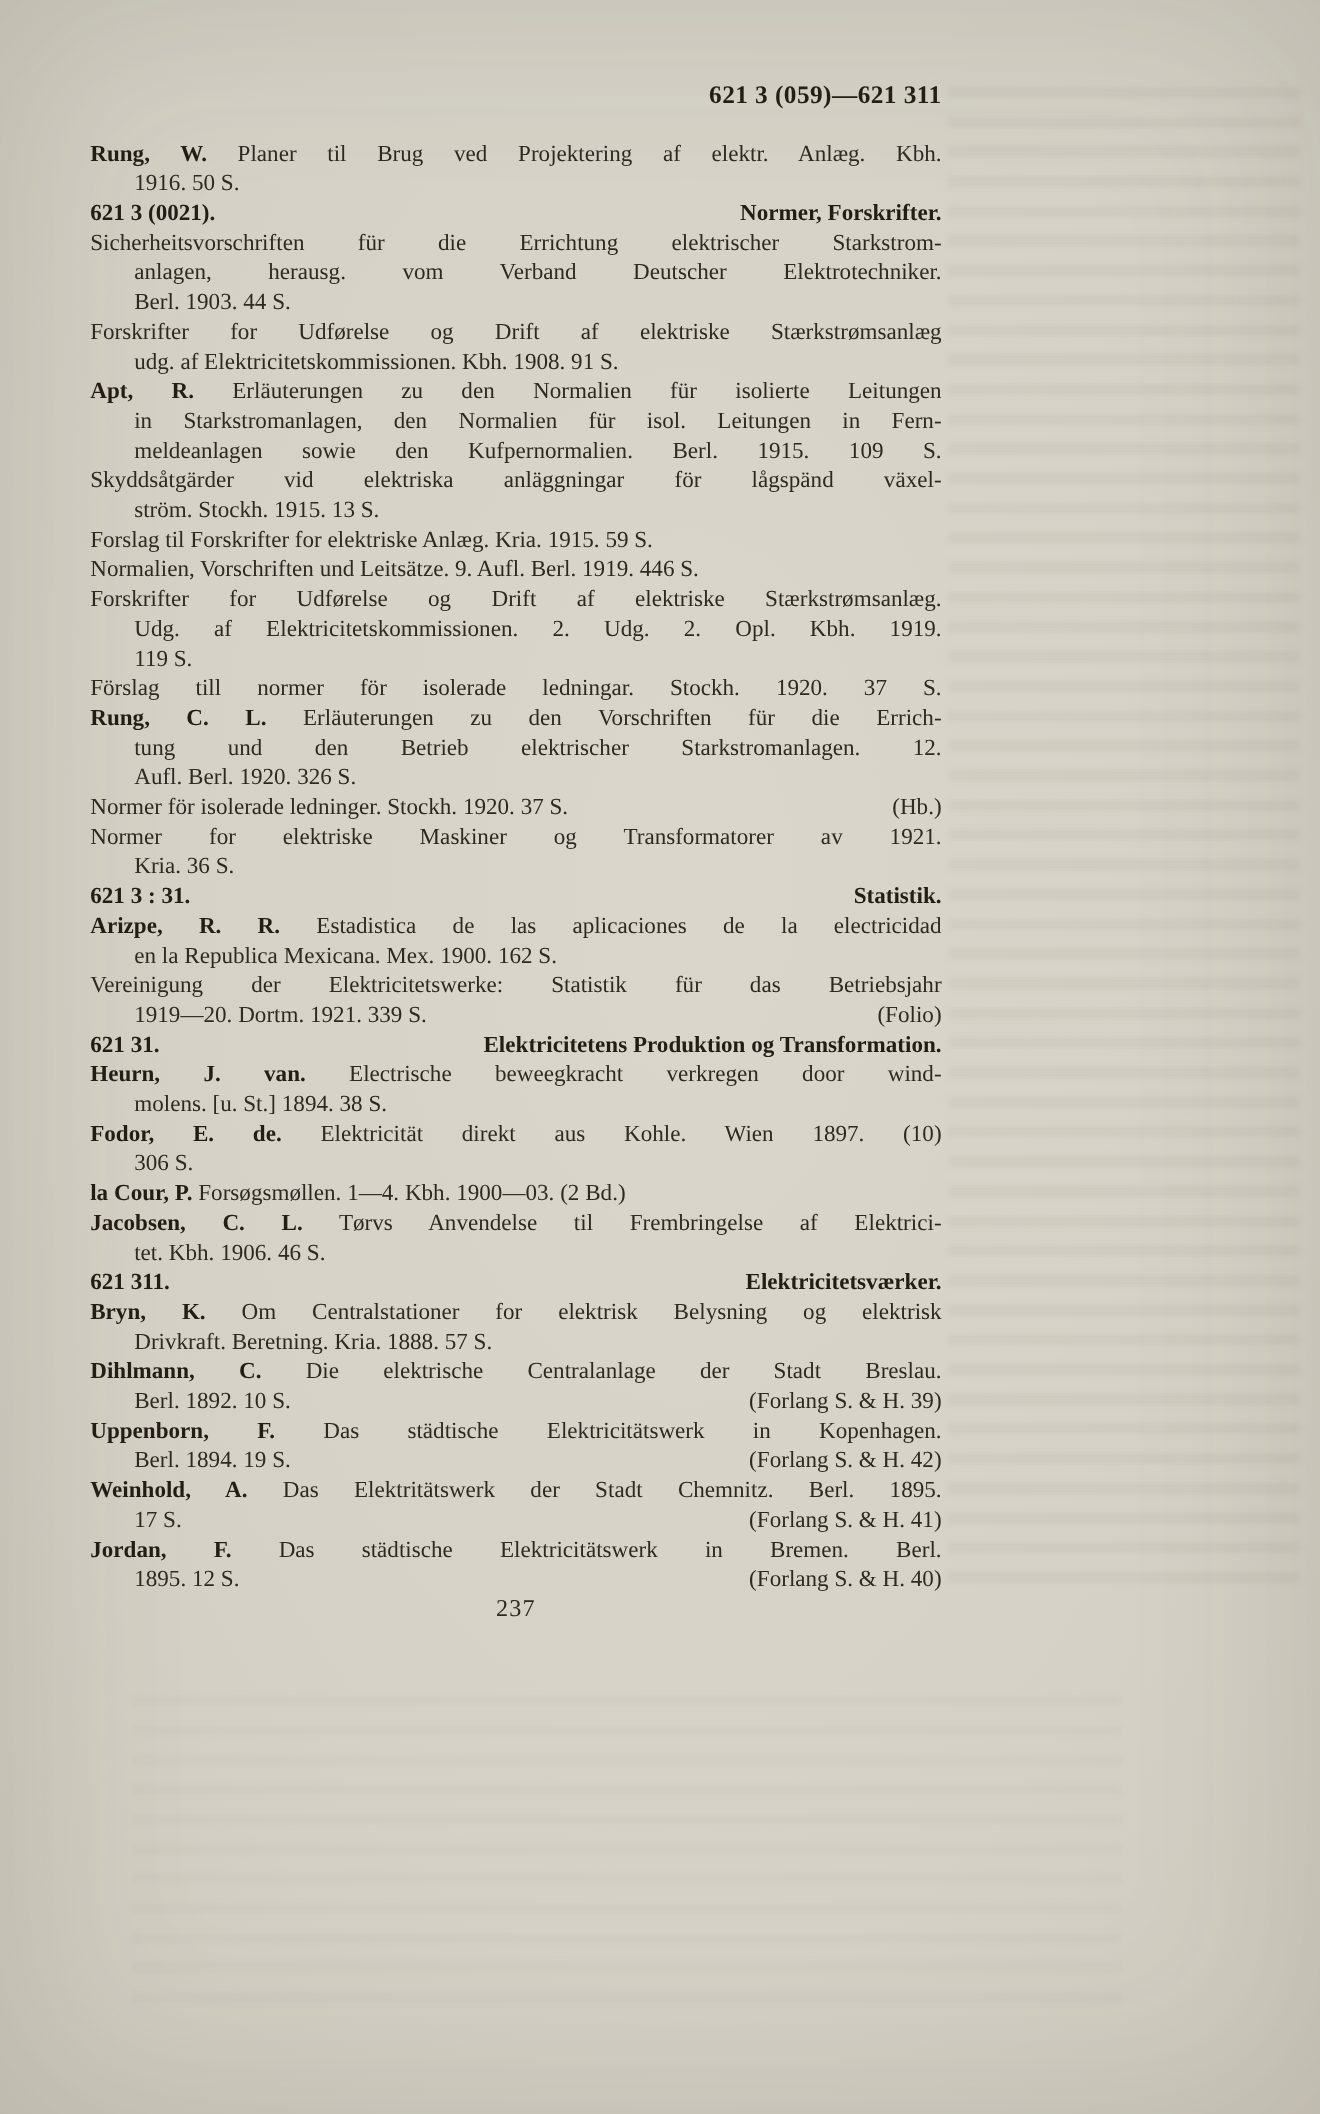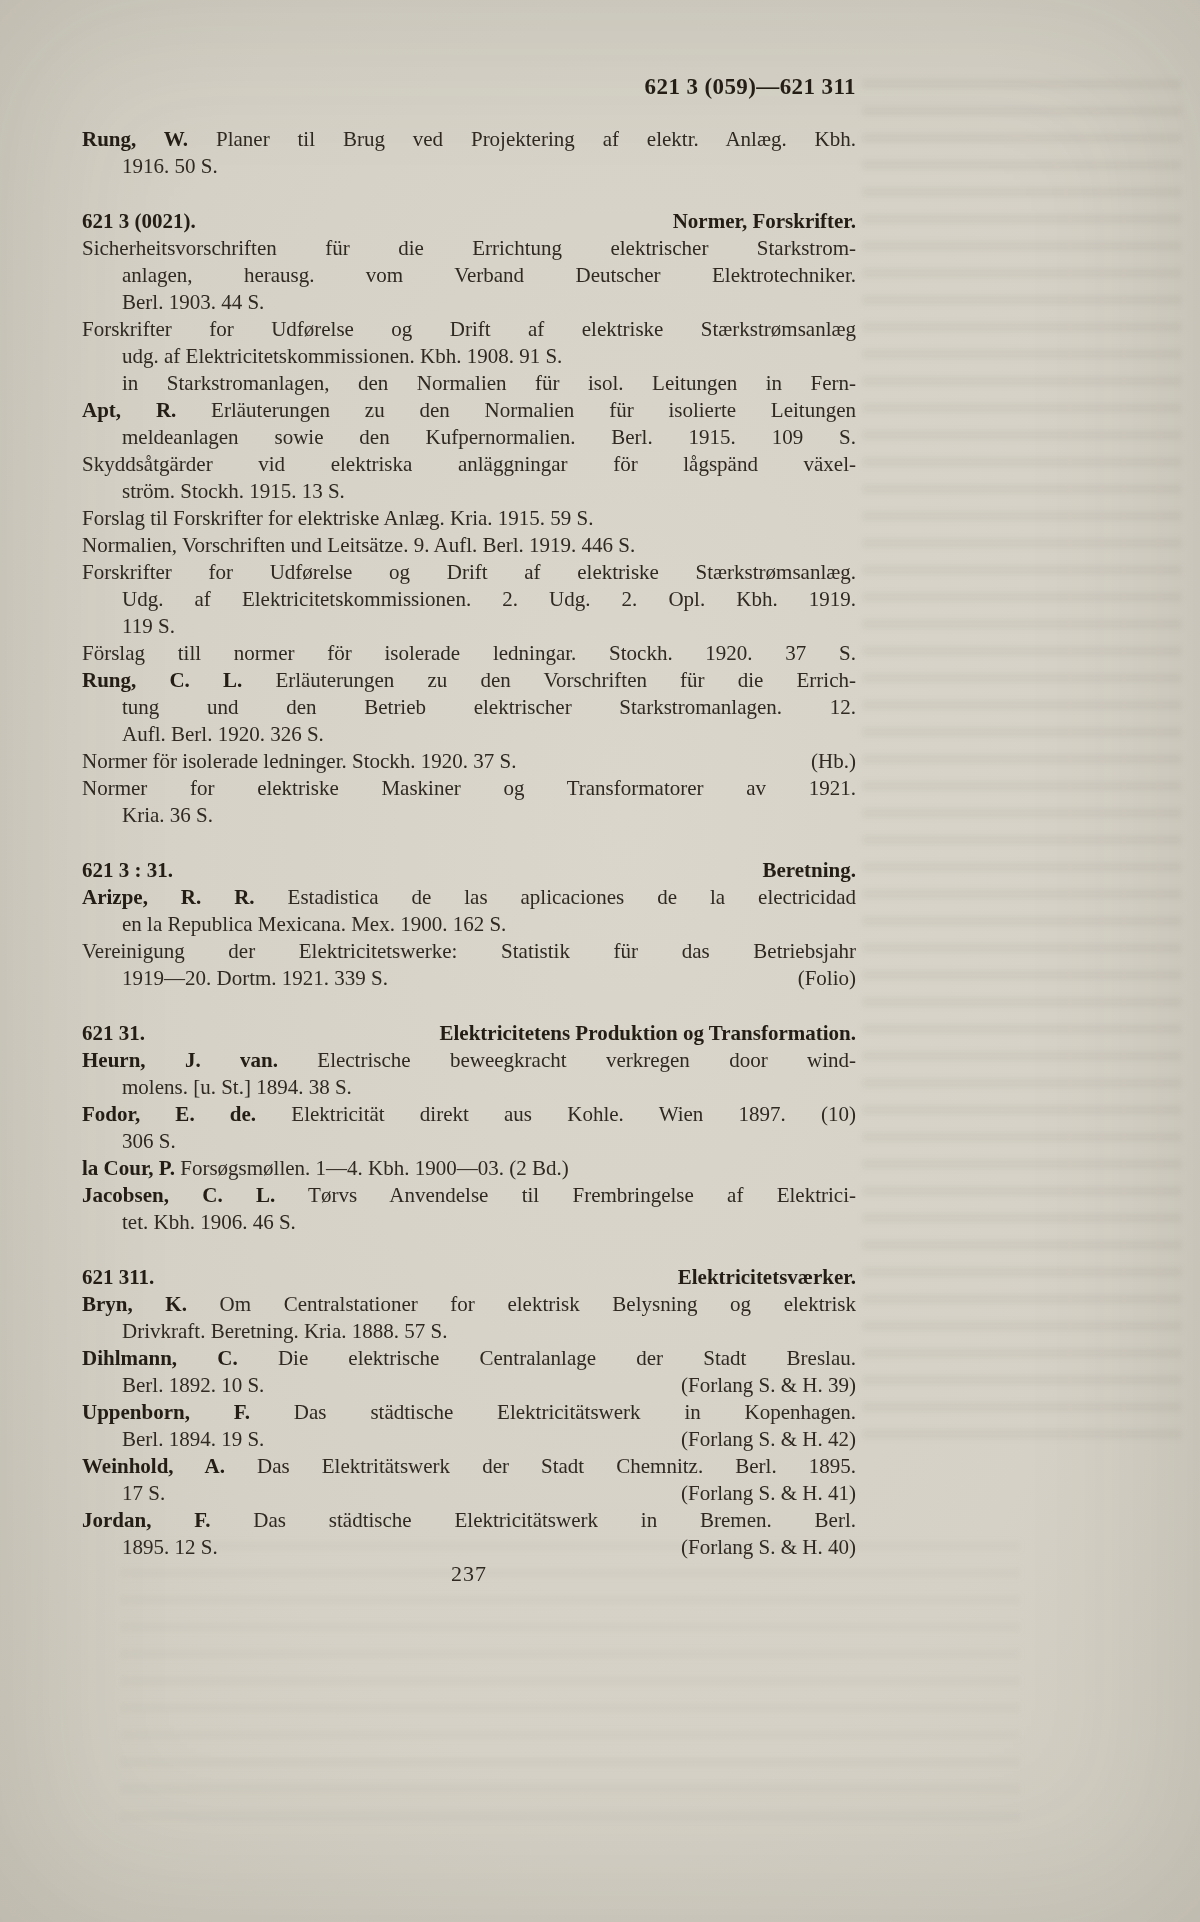--- a/index.html
+++ b/index.html
@@ -35,21 +35,21 @@
     margin-top:27px;
   }
   .line {
     font-size:21px; line-height:27px; height:27px;
     text-align:left;
   }
   .line.indent { padding-left:40px; }
   .line.justify { text-align:justify; text-align-last:justify; }
   .line.split { display:flex; justify-content:space-between; }
   .line .b, .section span { font-weight:bold; color:#231d15; }
-  .section { display:flex; justify-content:space-between;margin-top:28px; }
+  .section { display:flex; justify-content:space-between; }
   .page-number {
     text-align:center; font-size:22px; letter-spacing:1px;
   }
 </style>
 </head>
 <body>
 
 <div class="page">
   <div class="bleed bleed-right"></div>
   <div class="bleed bleed-lower"></div>
@@ -62,43 +62,43 @@
         <div class="line indent">1916. 50 S.</div>
         <div class="line section">
           <span>621 3 (0021).</span>
           <span>Normer, Forskrifter.</span>
         </div>
         <div class="line justify">Sicherheitsvorschriften für die Errichtung elektrischer Starkstrom-</div>
         <div class="line indent justify">anlagen, herausg. vom Verband Deutscher Elektrotechniker.</div>
         <div class="line indent">Berl. 1903. 44 S.</div>
         <div class="line justify">Forskrifter for Udførelse og Drift af elektriske Stærkstrømsanlæg</div>
         <div class="line indent">udg. af Elektricitetskommissionen. Kbh. 1908. 91 S.</div>
+        <div class="line justify"><span class="b">Apt, R.</span> Erläuterungen zu den Normalien für isolierte Leitungen</div>
         <div class="line indent justify">in Starkstromanlagen, den Normalien für isol. Leitungen in Fern-</div>
-        <div class="line justify"><span class="b">Apt, R.</span> Erläuterungen zu den Normalien für isolierte Leitungen</div>
         <div class="line indent justify">meldeanlagen sowie den Kufpernormalien. Berl. 1915. 109 S.</div>
         <div class="line justify">Skyddsåtgärder vid elektriska anläggningar för lågspänd växel-</div>
         <div class="line indent">ström. Stockh. 1915. 13 S.</div>
         <div class="line">Forslag til Forskrifter for elektriske Anlæg. Kria. 1915. 59 S.</div>
         <div class="line">Normalien, Vorschriften und Leitsätze. 9. Aufl. Berl. 1919. 446 S.</div>
         <div class="line justify">Forskrifter for Udførelse og Drift af elektriske Stærkstrømsanlæg.</div>
         <div class="line indent justify">Udg. af Elektricitetskommissionen. 2. Udg. 2. Opl. Kbh. 1919.</div>
         <div class="line indent">119 S.</div>
         <div class="line justify">Förslag till normer för isolerade ledningar. Stockh. 1920. 37 S.</div>
         <div class="line justify"><span class="b">Rung, C. L.</span> Erläuterungen zu den Vorschriften für die Errich-</div>
         <div class="line indent justify">tung und den Betrieb elektrischer Starkstromanlagen. 12.</div>
         <div class="line indent">Aufl. Berl. 1920. 326 S.</div>
         <div class="line split">
           <span>Normer för isolerade ledninger. Stockh. 1920. 37 S.</span>
           <span>(Hb.)</span>
         </div>
         <div class="line justify">Normer for elektriske Maskiner og Transformatorer av 1921.</div>
         <div class="line indent">Kria. 36 S.</div>
         <div class="line section">
           <span>621 3 : 31.</span>
-          <span>Beretning.</span>
+          <span>Statistik.</span>
         </div>
         <div class="line justify"><span class="b">Arizpe, R. R.</span> Estadistica de las aplicaciones de la electricidad</div>
         <div class="line indent">en la Republica Mexicana. Mex. 1900. 162 S.</div>
         <div class="line justify">Vereinigung der Elektricitetswerke: Statistik für das Betriebsjahr</div>
         <div class="line indent split">
           <span>1919—20. Dortm. 1921. 339 S.</span>
           <span>(Folio)</span>
         </div>
         <div class="line section">
           <span>621 31.</span>

